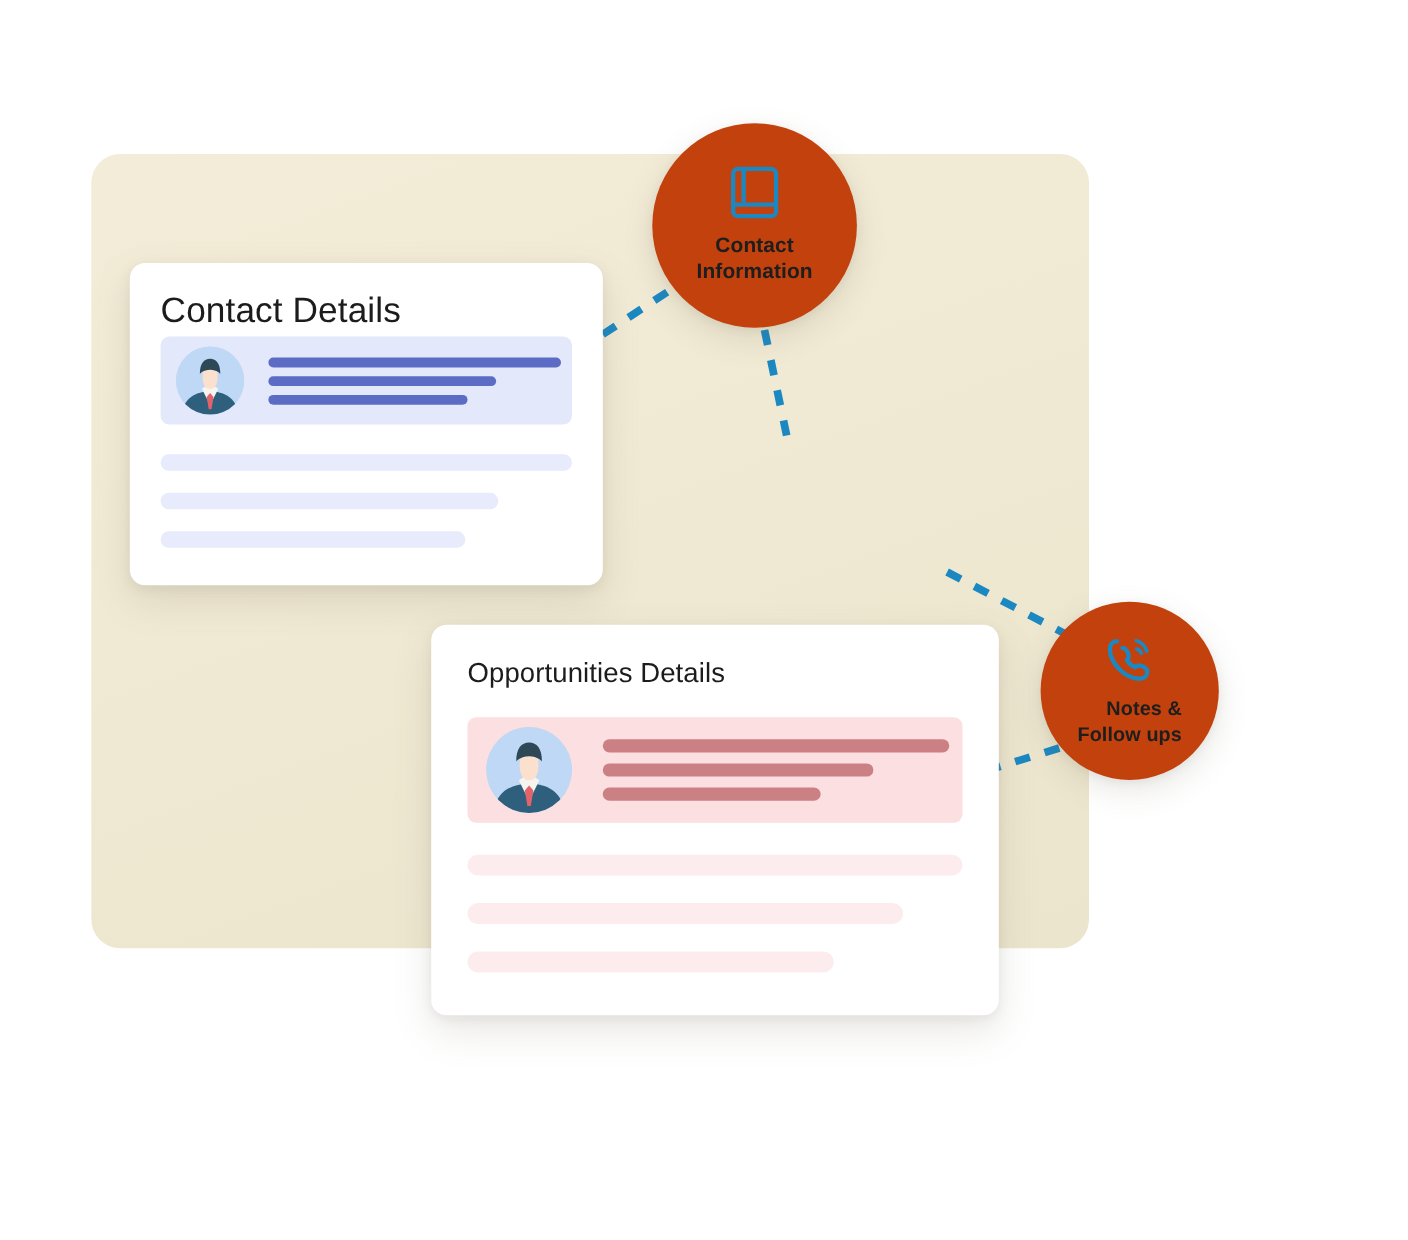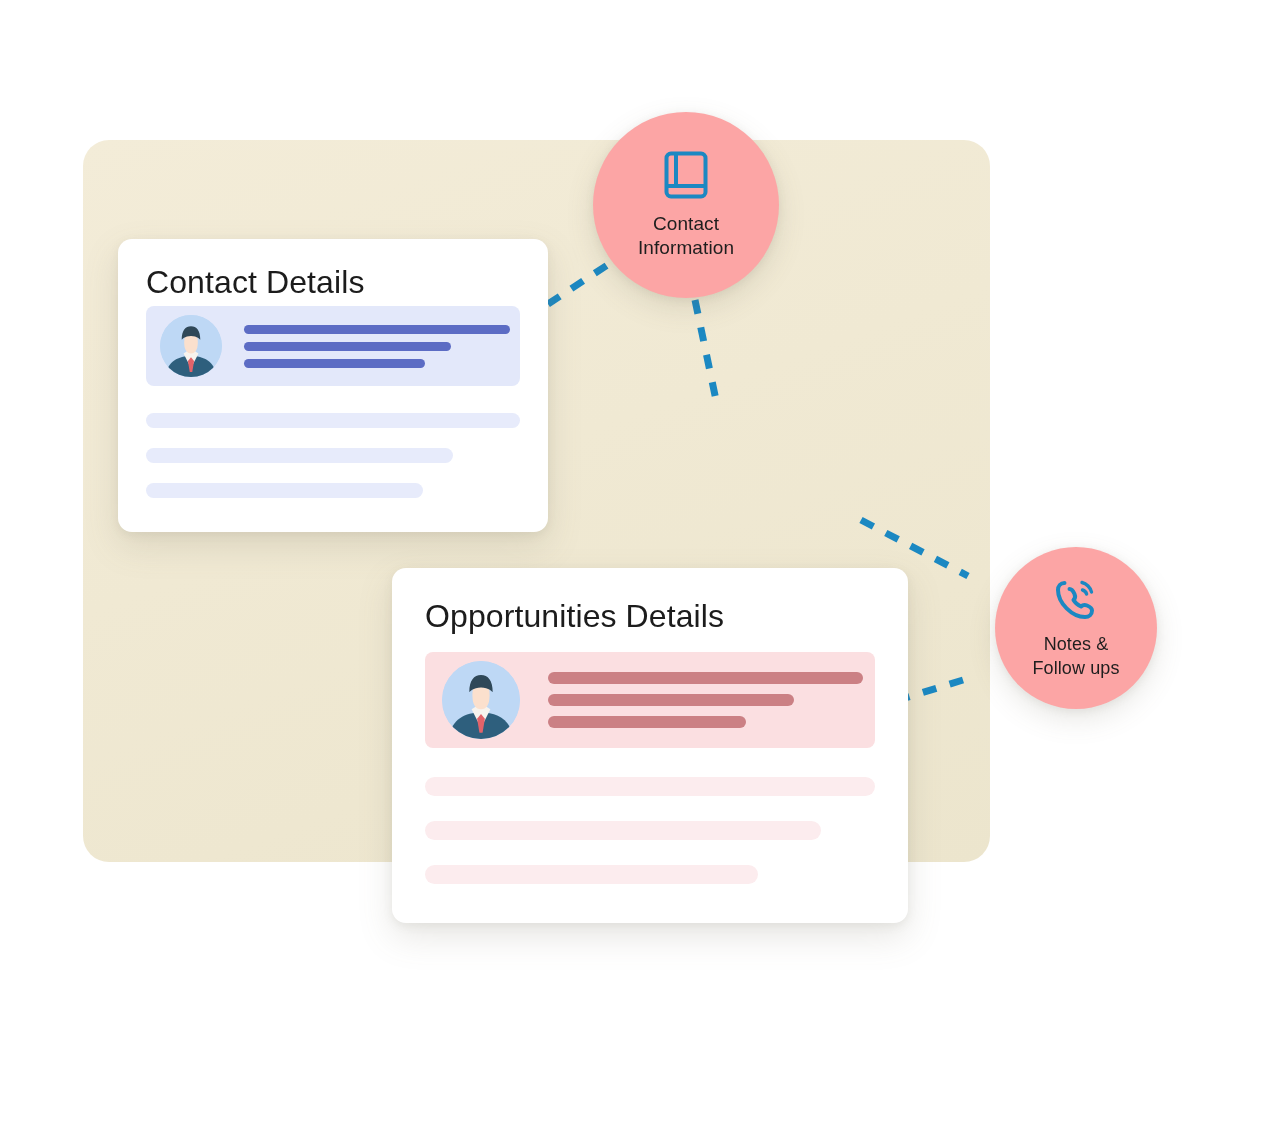--- a/index.html
+++ b/index.html
@@ -67,21 +67,21 @@
   }
   .card-contact .card-title {
     left: 28px;
     top: 25px;
     font-size: 32px;
     letter-spacing: 0.1px;
   }
   .card-opportunity .card-title {
     left: 33px;
     top: 30px;
-    font-size: 32px;
+    font-size: 25px;
     letter-spacing: 0.1px;
   }
 
   
   .record {
     position: absolute;
     display: flex;
     align-items: center;
     border-radius: 8px;
   }
@@ -132,31 +132,32 @@
   .card-contact .placeholders { left: 28px; top: 174px; width: 374px; gap: 20px; }
   .card-opportunity .placeholders { left: 33px; top: 209px; width: 450px; gap: 25px; }
 
   .card-contact .ph { height: 15px; border-radius: 20px; background: #e7ebfb; }
   .card-opportunity .ph { height: 19px; border-radius: 20px; background: #fcecee; }
 
   
   .node {
     position: absolute;
     border-radius: 50%;
-    background: #fca5a5;
+    background: #c2410c;
     box-shadow: 0 10px 28px rgba(110,105,88,0.16), 0 2px 8px rgba(110,105,88,0.10);
     display: flex;
     flex-direction: column;
     align-items: center;
     justify-content: center;
     text-align: center;
+    font-weight: bold;
   }
   .node-contact-information { left: 593px; top: 112px; width: 186px; height: 186px; }
   .node-email-call-logs    { left: 706px; top: 371px; width: 168px; height: 168px; }
-  .node-notes-follow-ups   { left: 995px; top: 547px; width: 162px; height: 162px; }
+  .node-notes-follow-ups   { left: 946px; top: 547px; width: 162px; height: 162px; text-align: right; }
 
   .node-icon { display: block; line-height: 0; }
   .node-contact-information .node-icon { margin-bottom: 12px; }
   .node-email-call-logs    .node-icon { margin-bottom: 13px; }
   .node-notes-follow-ups   .node-icon { margin-bottom: 11px; }
 
   .node-label {
     color: #1e1e1e;
     font-size: 19px;
     line-height: 1.28;

